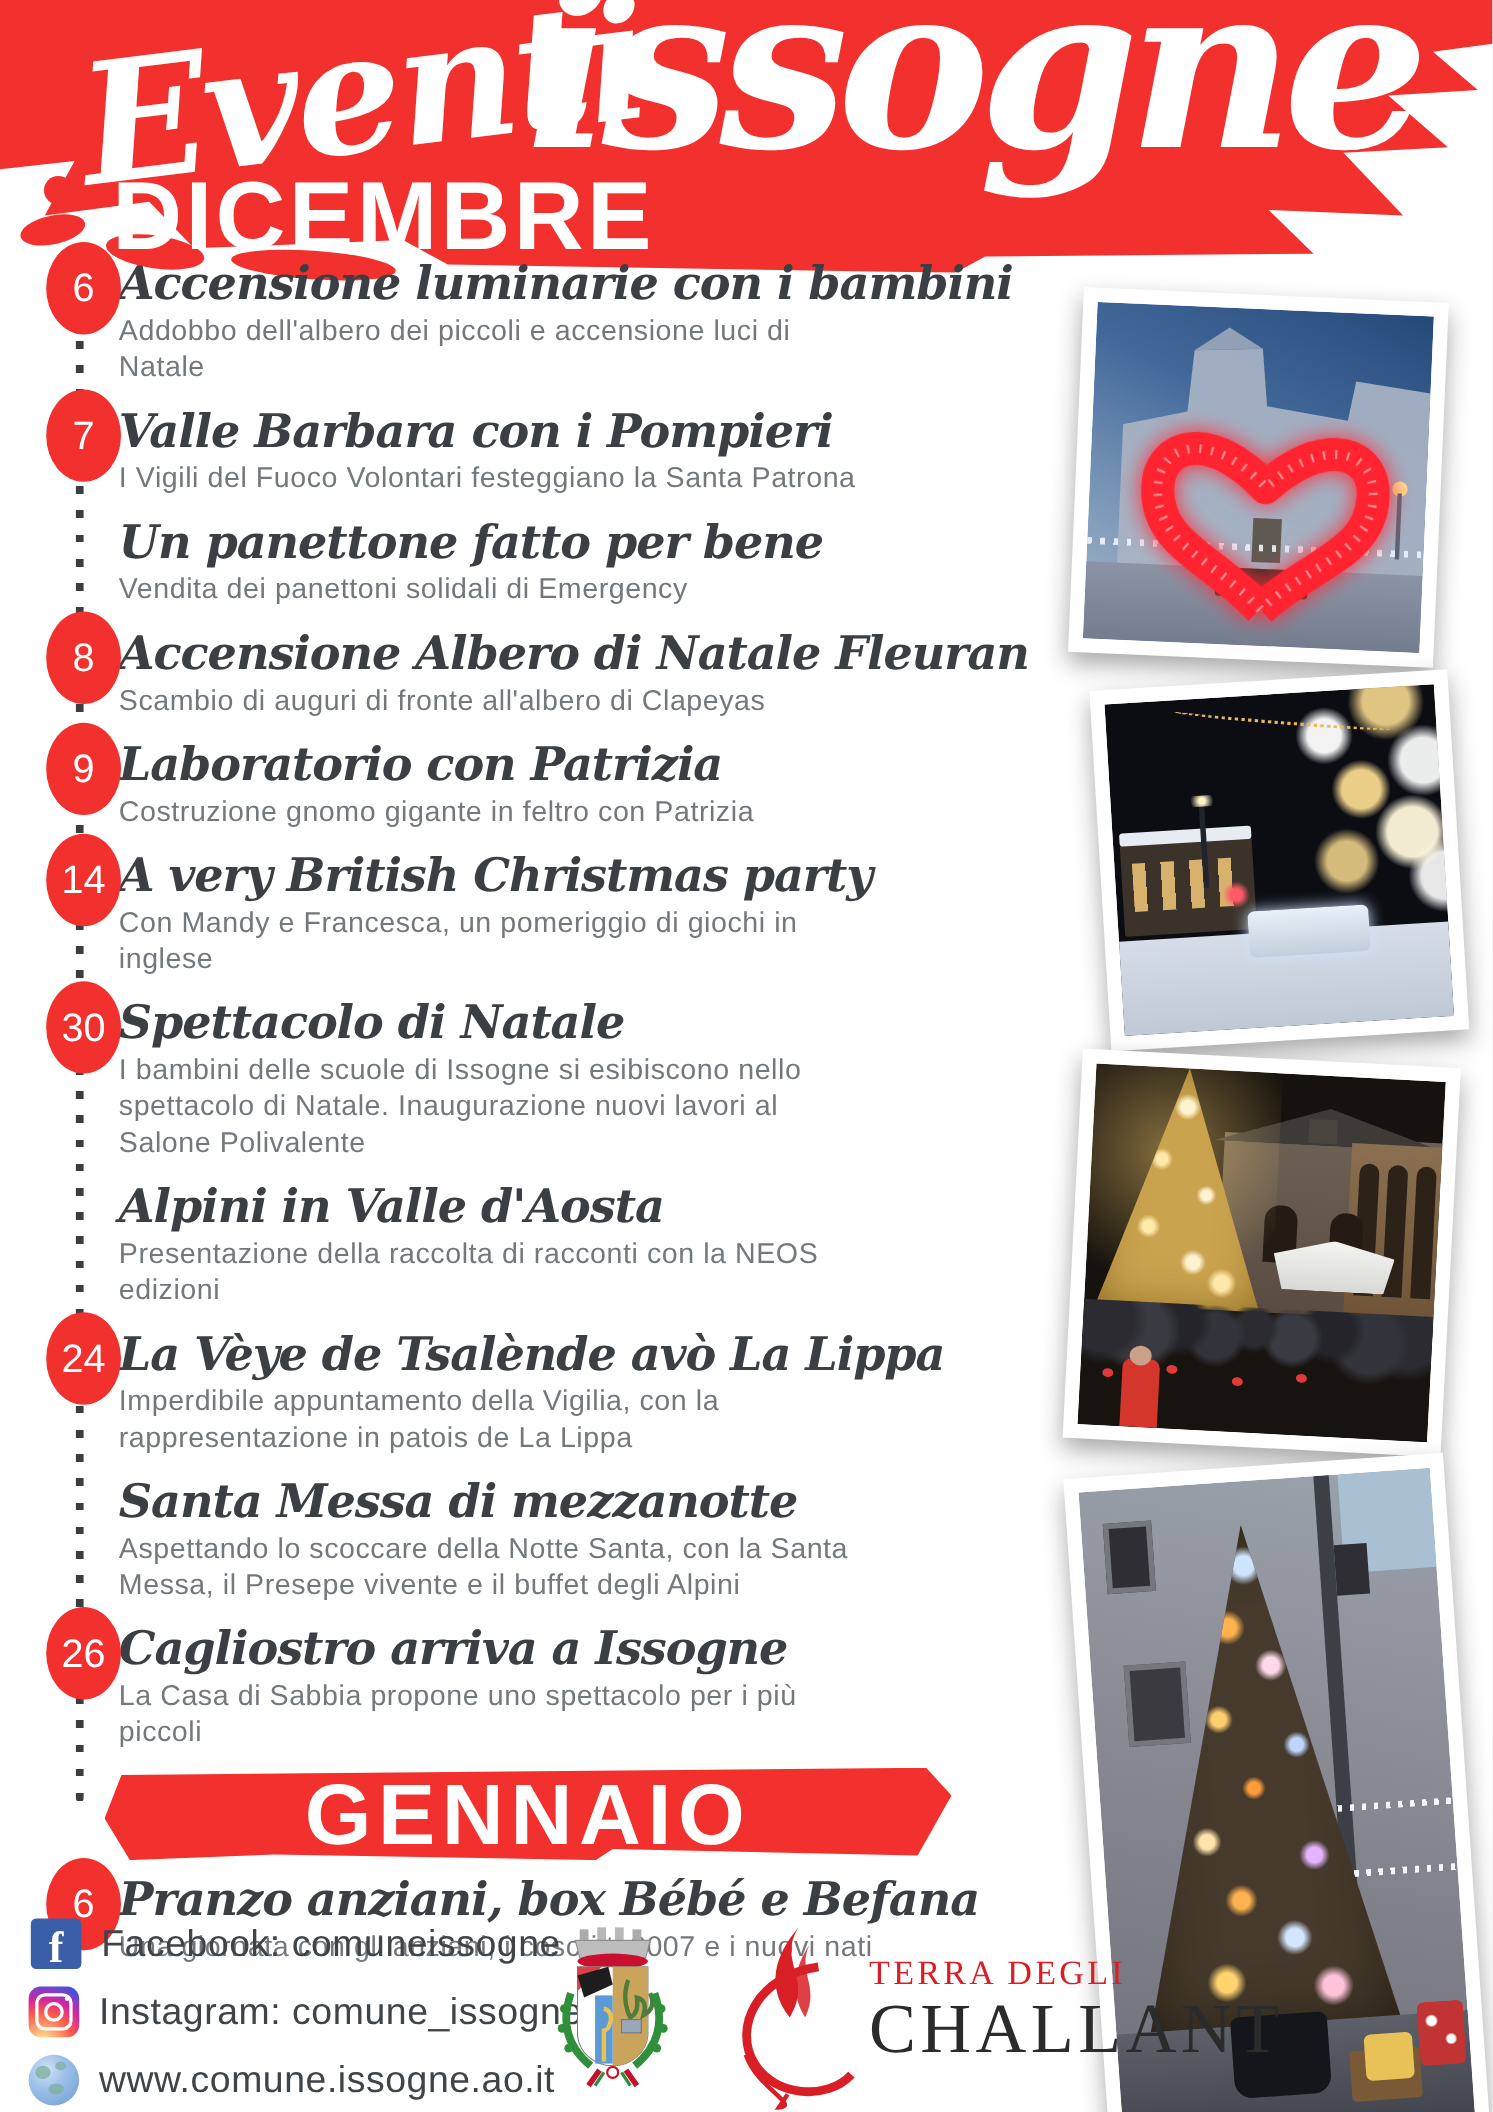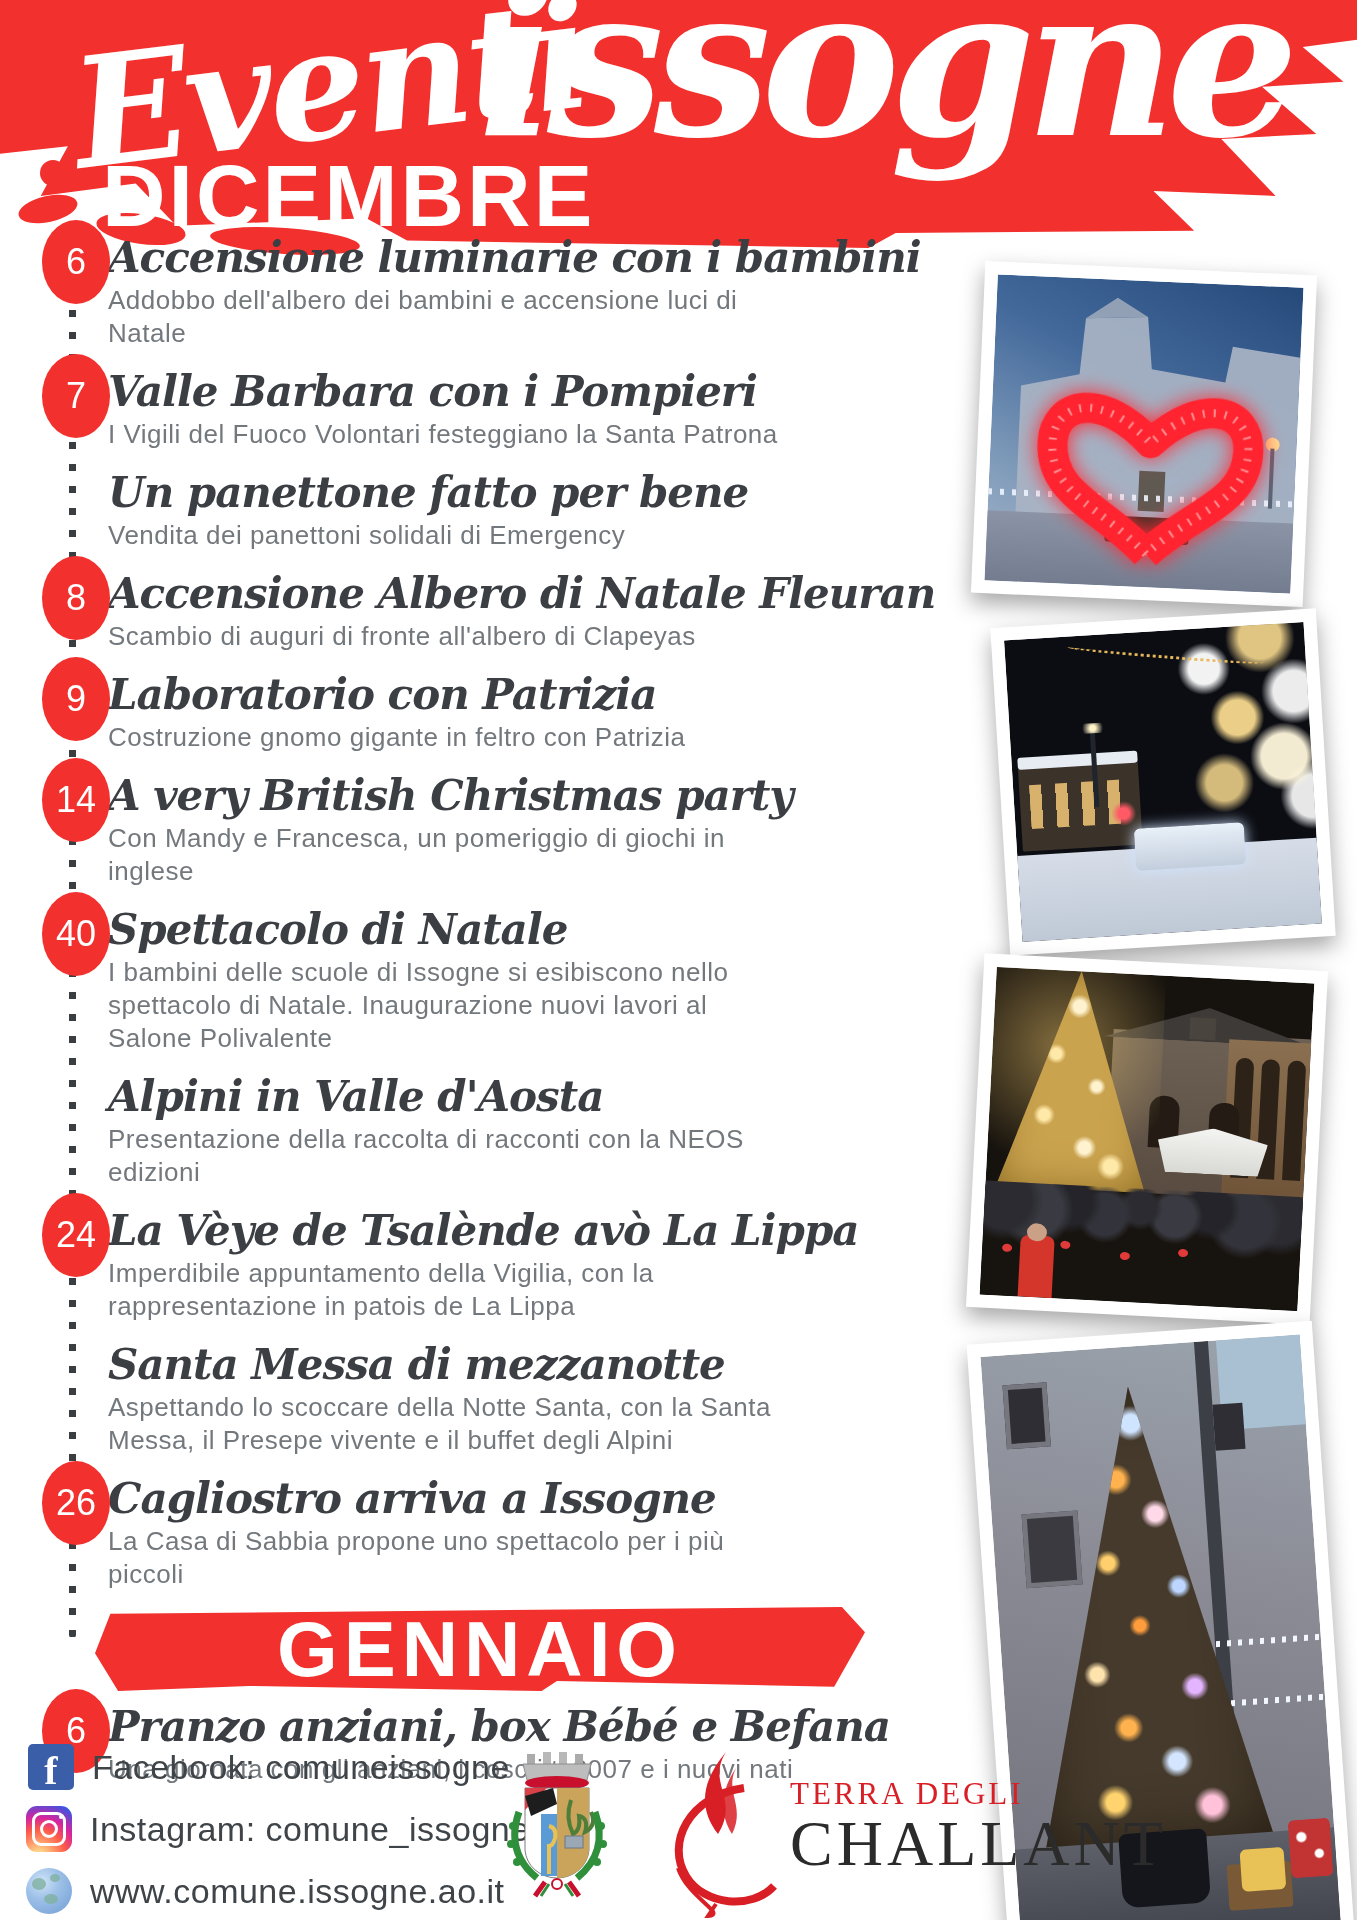--- a/index.html
+++ b/index.html
@@ -74,21 +74,21 @@
   <div class="script-title">Eventi</div>
   <div class="month-title">DICEMBRE</div>
 
   <div class="dotline"></div>
 
   <div class="events">
 
     <div class="event-row">
       <div class="day-badge">6</div>
       <div class="event-title">Accensione luminarie con i bambini</div>
-      <div class="event-desc">Addobbo dell'albero dei bambini e accensione luci di Natale</div>
+      <div class="event-desc">Addobbo dell'albero dei piccoli e accensione luci di Natale</div>
     </div>
 
     <div class="event-row">
       <div class="day-badge">7</div>
       <div class="event-title">Valle Barbara con i Pompieri</div>
       <div class="event-desc">I Vigili del Fuoco Volontari festeggiano la Santa Patrona</div>
     </div>
 
     <div class="event-row">
       <div class="event-title">Un panettone fatto per bene</div>
@@ -107,21 +107,21 @@
       <div class="event-desc">Costruzione gnomo gigante in feltro con Patrizia</div>
     </div>
 
     <div class="event-row">
       <div class="day-badge">14</div>
       <div class="event-title">A very British Christmas party</div>
       <div class="event-desc">Con Mandy e Francesca, un pomeriggio di giochi in inglese</div>
     </div>
 
     <div class="event-row">
-      <div class="day-badge">40</div>
+      <div class="day-badge">30</div>
       <div class="event-title">Spettacolo di Natale</div>
       <div class="event-desc">I bambini delle scuole di Issogne si esibiscono nello spettacolo di Natale. Inaugurazione nuovi lavori al Salone Polivalente</div>
     </div>
 
     <div class="event-row">
       <div class="event-title">Alpini in Valle d'Aosta</div>
       <div class="event-desc">Presentazione della raccolta di racconti con la NEOS edizioni</div>
     </div>
 
     <div class="event-row">

